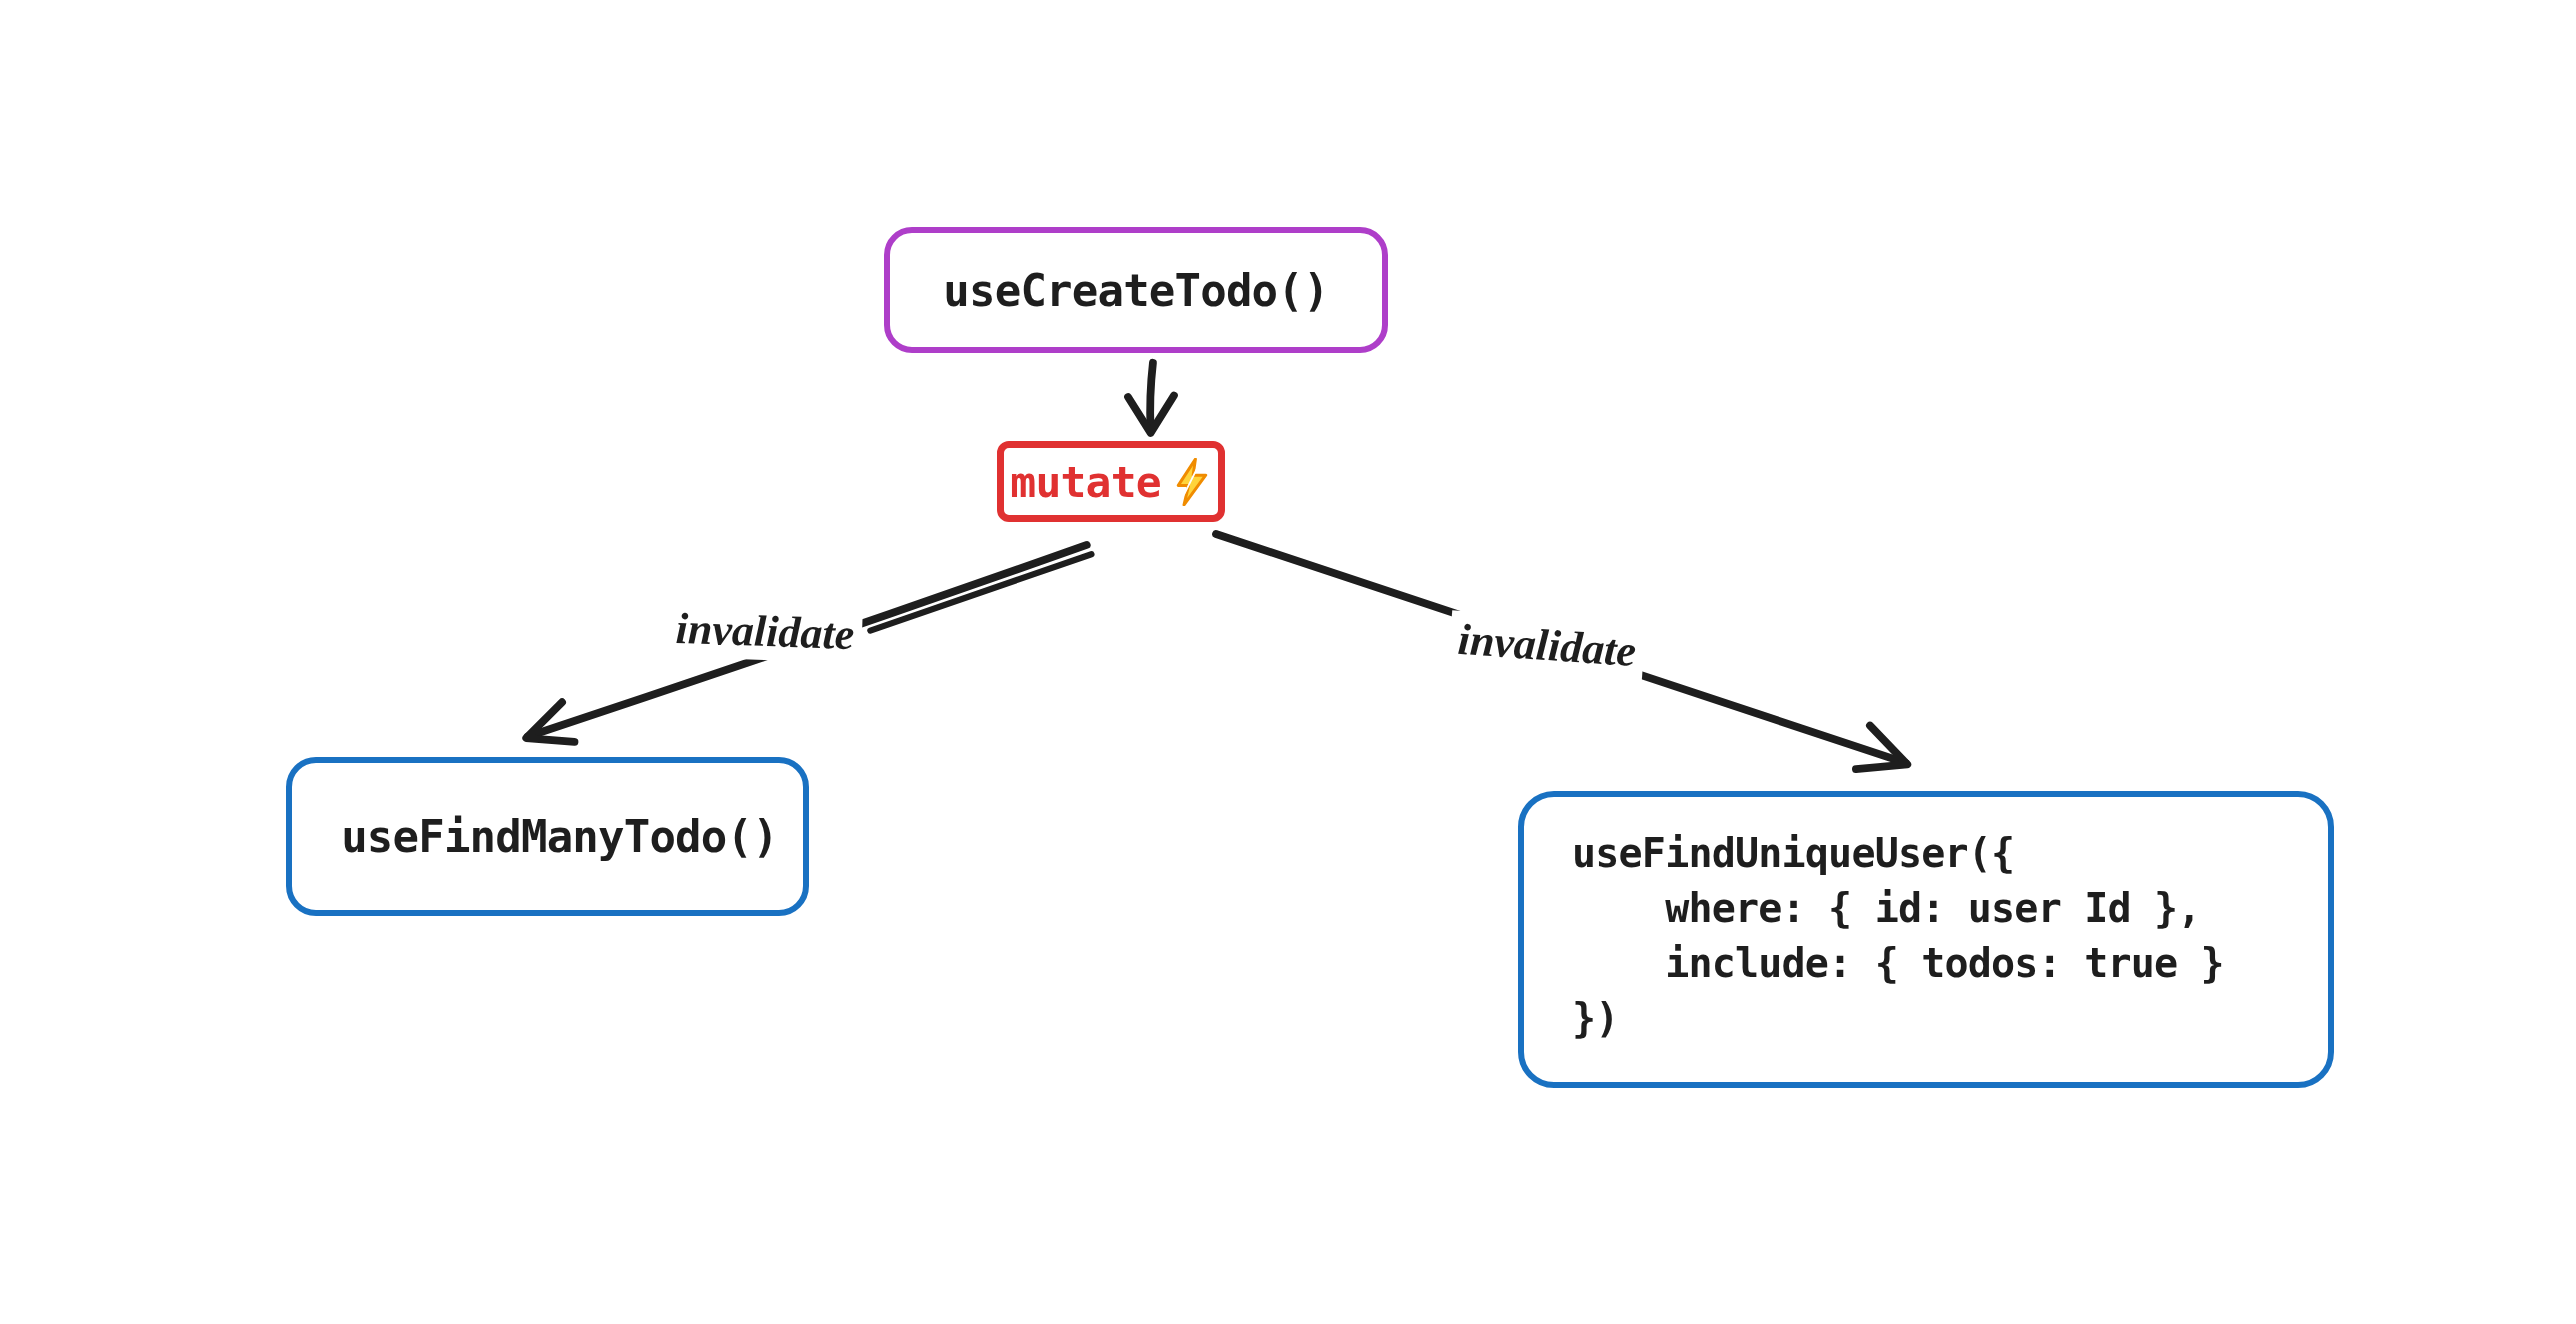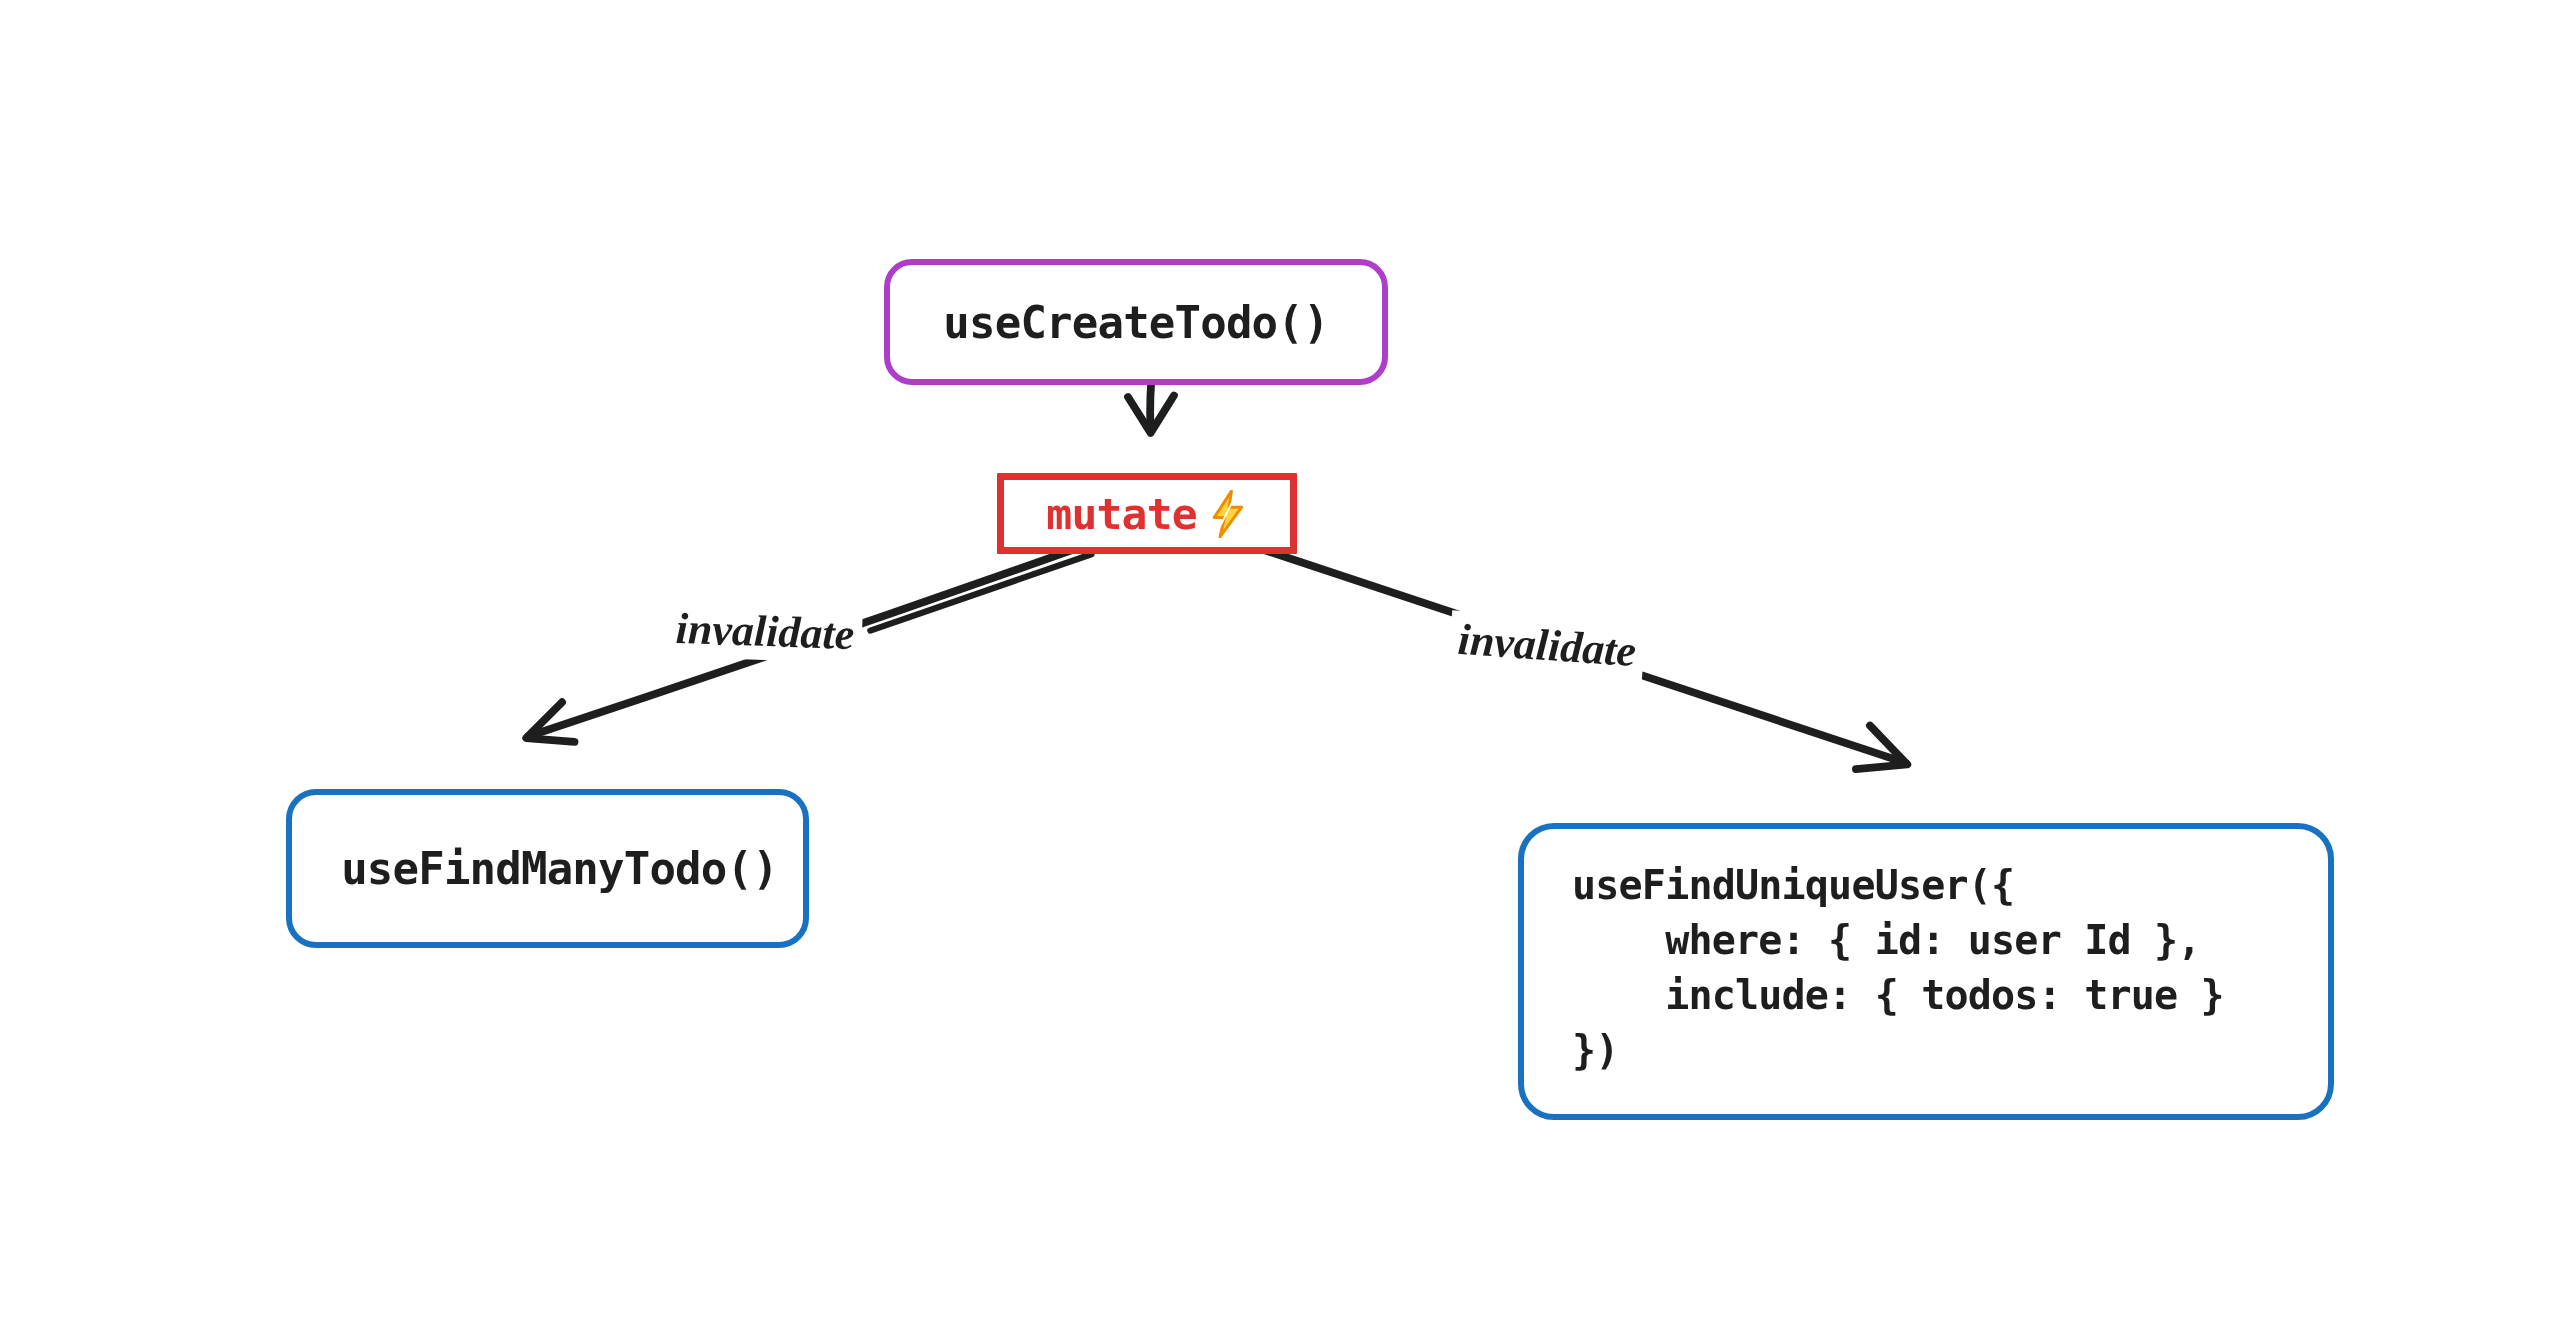--- a/index.html
+++ b/index.html
@@ -19,39 +19,38 @@
     z-index: 1;
   }
   .node {
     position: absolute;
     background: #ffffff;
     display: flex;
     align-items: center;
     justify-content: center;
     z-index: 2;
     box-sizing: border-box;
-    margin-top: 32px;
   }
   .node .label {
     font-weight: bold;
     font-size: 44px;
     letter-spacing: -0.8px;
     white-space: pre;
   }
   .node-purple {
     left: 884px; top: 227px;
     width: 504px; height: 126px;
     border: 6.2px solid #ae3ec9;
     border-radius: 28px;
   }
   .node-red {
     left: 997px; top: 441px;
-    width: 300px; height: 81px;
+    width: 228px; height: 81px;
     border: 7px solid #e03131;
-    border-radius: 1px;
+    border-radius: 12px;
     gap: 4.7px;
   }
   .node-red .label {
     color: #e03131;
     font-size: 43px;
   }
   .node-blue {
     border: 6.2px solid #1971c2;
     border-radius: 30px;
   }

